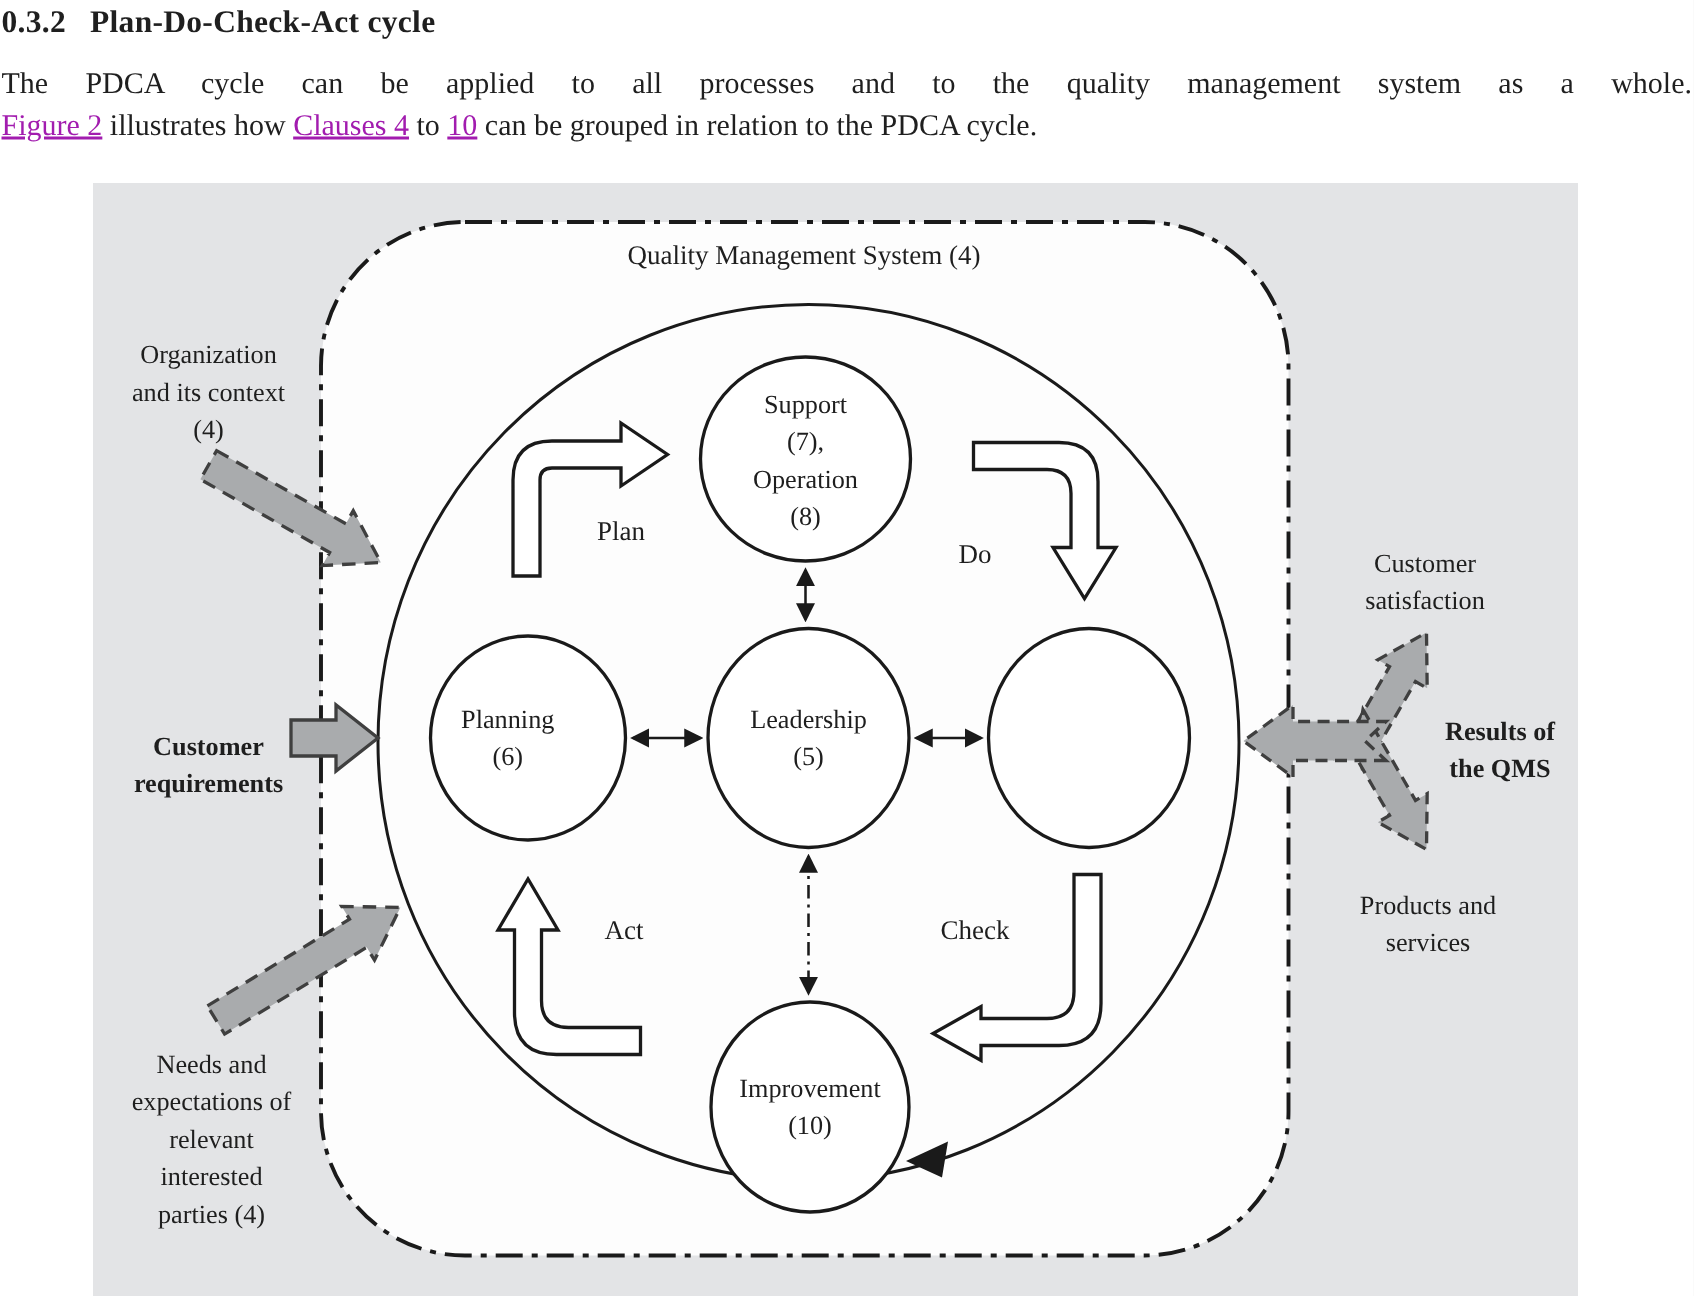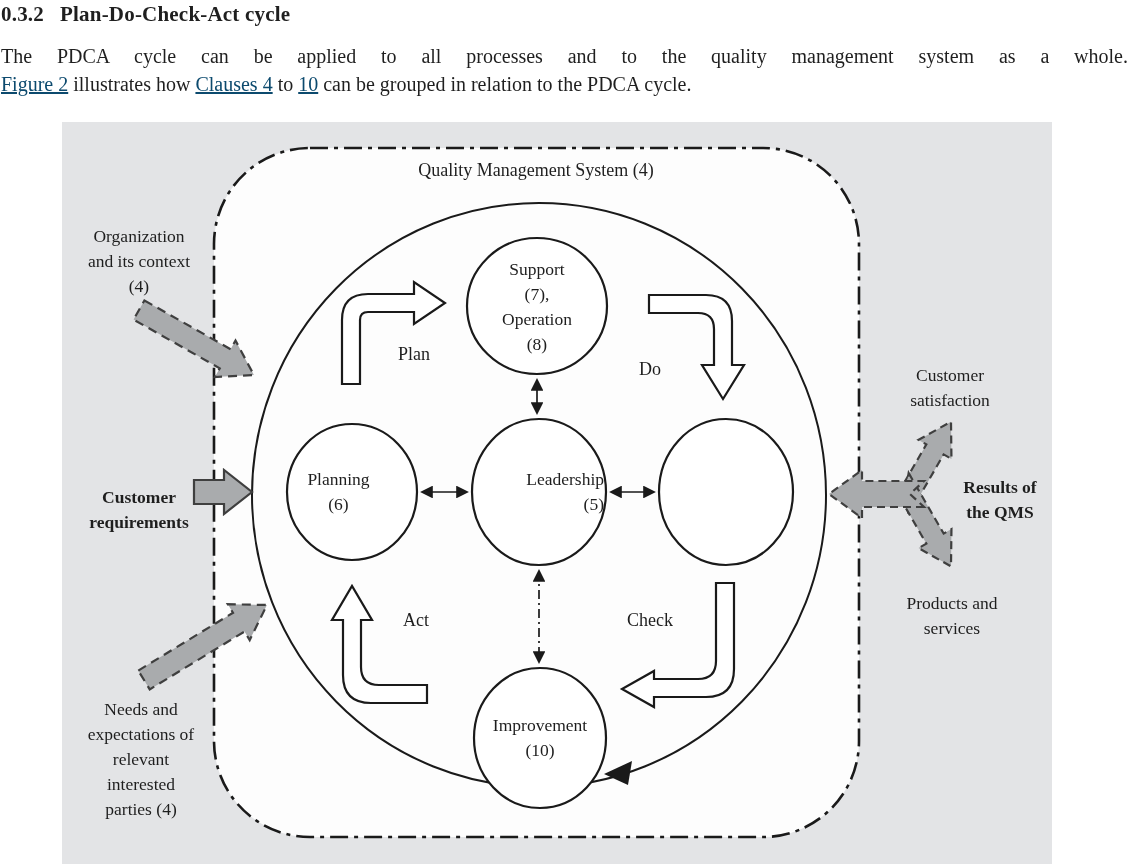--- a/index.html
+++ b/index.html
@@ -5,21 +5,21 @@
   html,body { margin:0; padding:0; background:#ffffff; }
   .page {
     position:relative; width:1129px; height:864px; overflow:hidden;
     background:#ffffff; color:#1f1f1f;
     font-family:"Liberation Serif", serif;
   }
   .heading { position:absolute; left:1px; top:2px; font-size:21px; font-weight:bold; letter-spacing:0.2px; }
   .heading .num { margin-right:16px; }
   .para { position:absolute; left:1px; top:42px; width:1127px; font-size:20px; line-height:28px; }
   .jline { text-align:justify; text-align-last:justify; }
-  .doclink { color:#0c4a6e; text-decoration:underline; cursor:pointer; }
+  .doclink { color:#a21caf; text-decoration:underline; cursor:pointer; }
 
   .figure-area {
     position:absolute; left:62px; top:122px; width:990px; height:742px;
     background:#e3e4e6;
   }
   .figure-area svg { position:absolute; left:0; top:0; }
 
   .lbl {
     position:absolute; white-space:pre-line; text-align:center;
     font-size:17.5px; line-height:25px; color:#1e1e1e;
@@ -82,21 +82,21 @@
     </svg>
 
     <div class="lbl qms" style="left:274px; top:36px; width:400px;">Quality Management System (4)</div>
 
     <div class="lbl" style="left:410px; top:135px; width:130px;">Support
 (7),
 Operation
 (8)</div>
     <div class="lbl" style="left:225px; top:345px; width:103px;font-family:Liberation Serif, serif;">Planning
 (6)</div>
-    <div class="lbl" style="left:412px; top:345px; width:130px;text-align:right;">Leadership
+    <div class="lbl" style="left:412px; top:345px; width:130px;">Leadership
 (5)</div>
     <div class="lbl" style="left:408px; top:591px; width:140px;">Improvement
 (10)</div>
 
     <div class="lbl pdca" style="left:312px; top:220px; width:80px;">Plan</div>
     <div class="lbl pdca" style="left:548px; top:235px; width:80px;">Do</div>
     <div class="lbl pdca" style="left:314px; top:486px; width:80px;">Act</div>
     <div class="lbl pdca" style="left:548px; top:486px; width:80px;">Check</div>
 
     <div class="lbl" style="left:2px; top:102px; width:150px;">Organization

